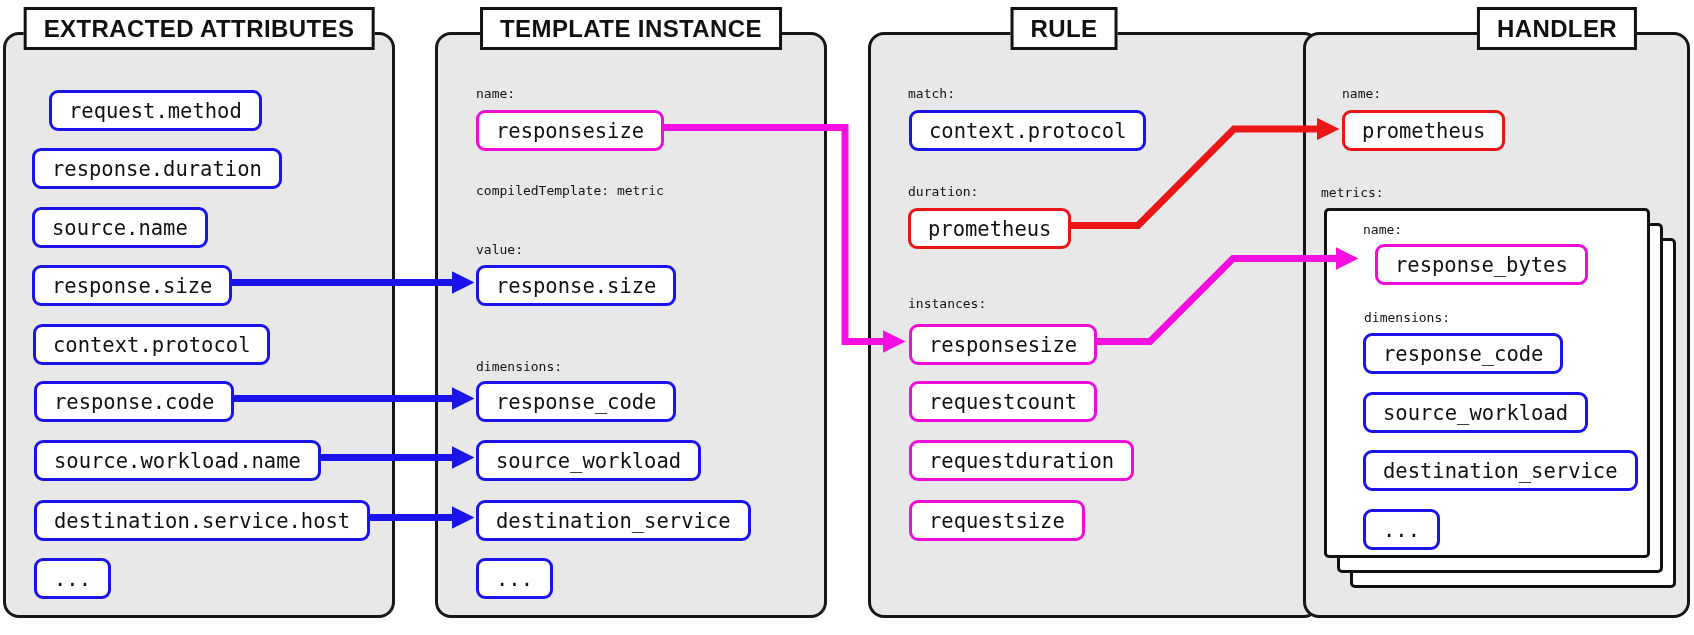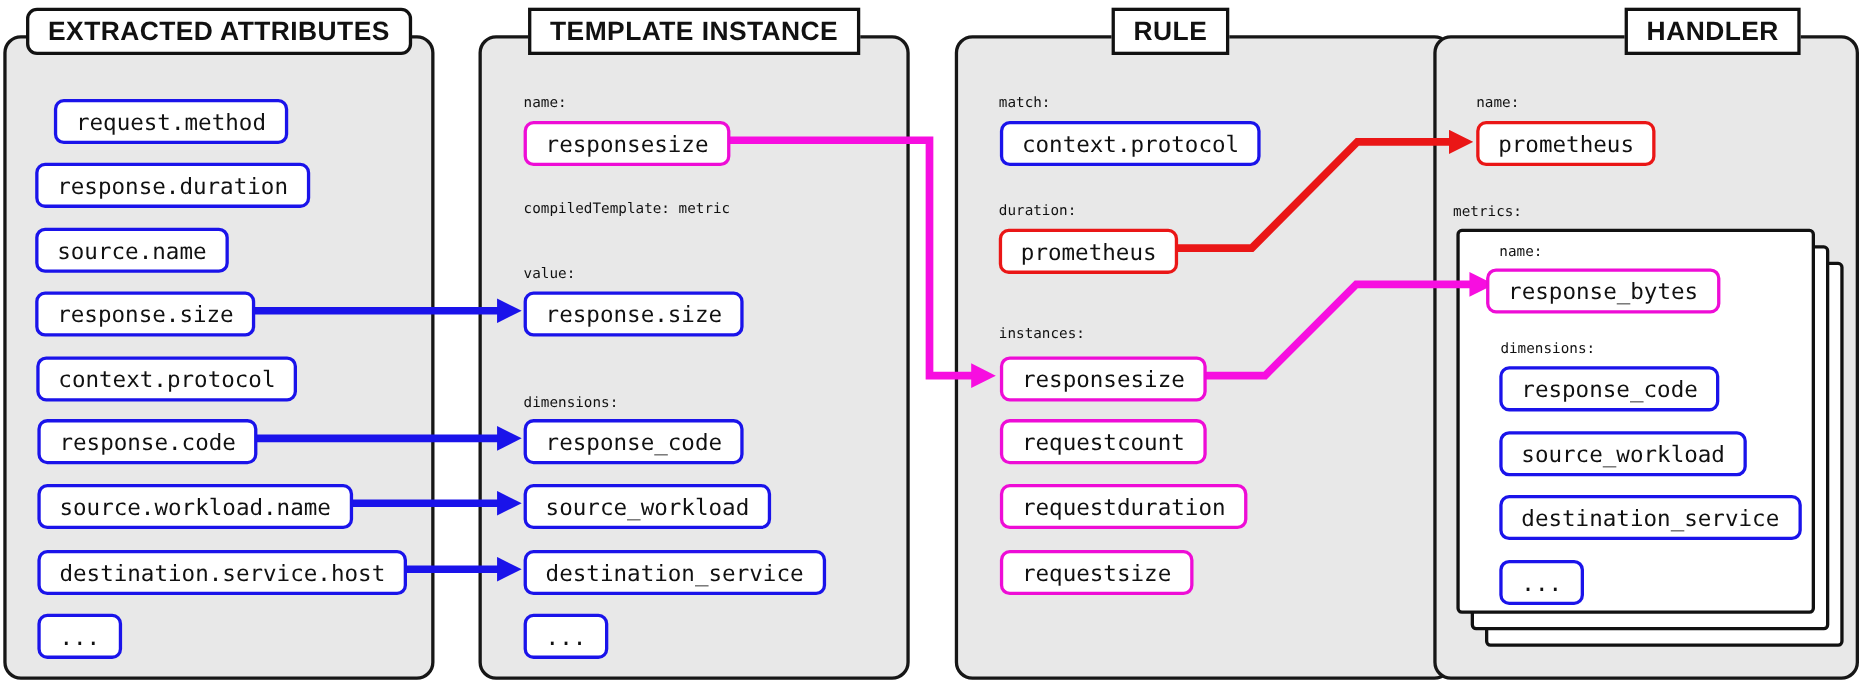--- a/index.html
+++ b/index.html
@@ -44,21 +44,21 @@
   <div class="nbox blue" style="left:43px;top:55px;">request.method</div>
   <div class="nbox blue" style="left:26px;top:113px;">response.duration</div>
   <div class="nbox blue" style="left:26px;top:172px;">source.name</div>
   <div class="nbox blue" style="left:26px;top:230px;">response.size</div>
   <div class="nbox blue" style="left:27px;top:289px;">context.protocol</div>
   <div class="nbox blue" style="left:28px;top:346px;">response.code</div>
   <div class="nbox blue" style="left:28px;top:405px;">source.workload.name</div>
   <div class="nbox blue" style="left:28px;top:465px;">destination.service.host</div>
   <div class="nbox blue" style="left:28px;top:523px;">...</div>
 </div>
-<div class="title" style="left:199px;border-radius:10px;">EXTRACTED ATTRIBUTES</div>
+<div class="title" style="left:199px;">EXTRACTED ATTRIBUTES</div>
 
 <div class="panel" style="left:435px;width:392px;">
   <div class="lbl" style="left:38px;top:47px;">name:</div>
   <div class="nbox magenta" style="left:38px;top:75px;">responsesize</div>
   <div class="lbl" style="left:38px;top:144px;">compiledTemplate: metric</div>
   <div class="lbl" style="left:38px;top:203px;">value:</div>
   <div class="nbox blue" style="left:38px;top:230px;">response.size</div>
   <div class="lbl" style="left:38px;top:320px;">dimensions:</div>
   <div class="nbox blue" style="left:38px;top:346px;">response_code</div>
   <div class="nbox blue" style="left:38px;top:405px;">source_workload</div>
@@ -82,21 +82,21 @@
 
 <div class="panel" style="left:1303px;width:387px;">
   <div class="lbl" style="left:36px;top:47px;">name:</div>
   <div class="nbox red" style="left:36px;top:75px;">prometheus</div>
   <div class="lbl" style="left:15px;top:146px;">metrics:</div>
 
   <div class="card-shadow" style="left:44px;top:203px;"></div>
   <div class="card-shadow" style="left:31px;top:188px;"></div>
   <div class="card" style="left:18px;top:173px;">
     <div class="lbl" style="left:36px;top:7px;">name:</div>
-    <div class="nbox magenta" style="left:24px;top:33px;">response_bytes</div>
+    <div class="nbox magenta" style="left:48px;top:33px;">response_bytes</div>
     <div class="lbl" style="left:37px;top:95px;">dimensions:</div>
     <div class="nbox blue" style="left:36px;top:122px;">response_code</div>
     <div class="nbox blue" style="left:36px;top:181px;">source_workload</div>
     <div class="nbox blue" style="left:36px;top:239px;">destination_service</div>
     <div class="nbox blue" style="left:36px;top:298px;">...</div>
   </div>
 </div>
 <div class="title" style="left:1557px;">HANDLER</div>
 
 <svg id="wires" width="1694" height="635" viewBox="0 0 1694 635">

